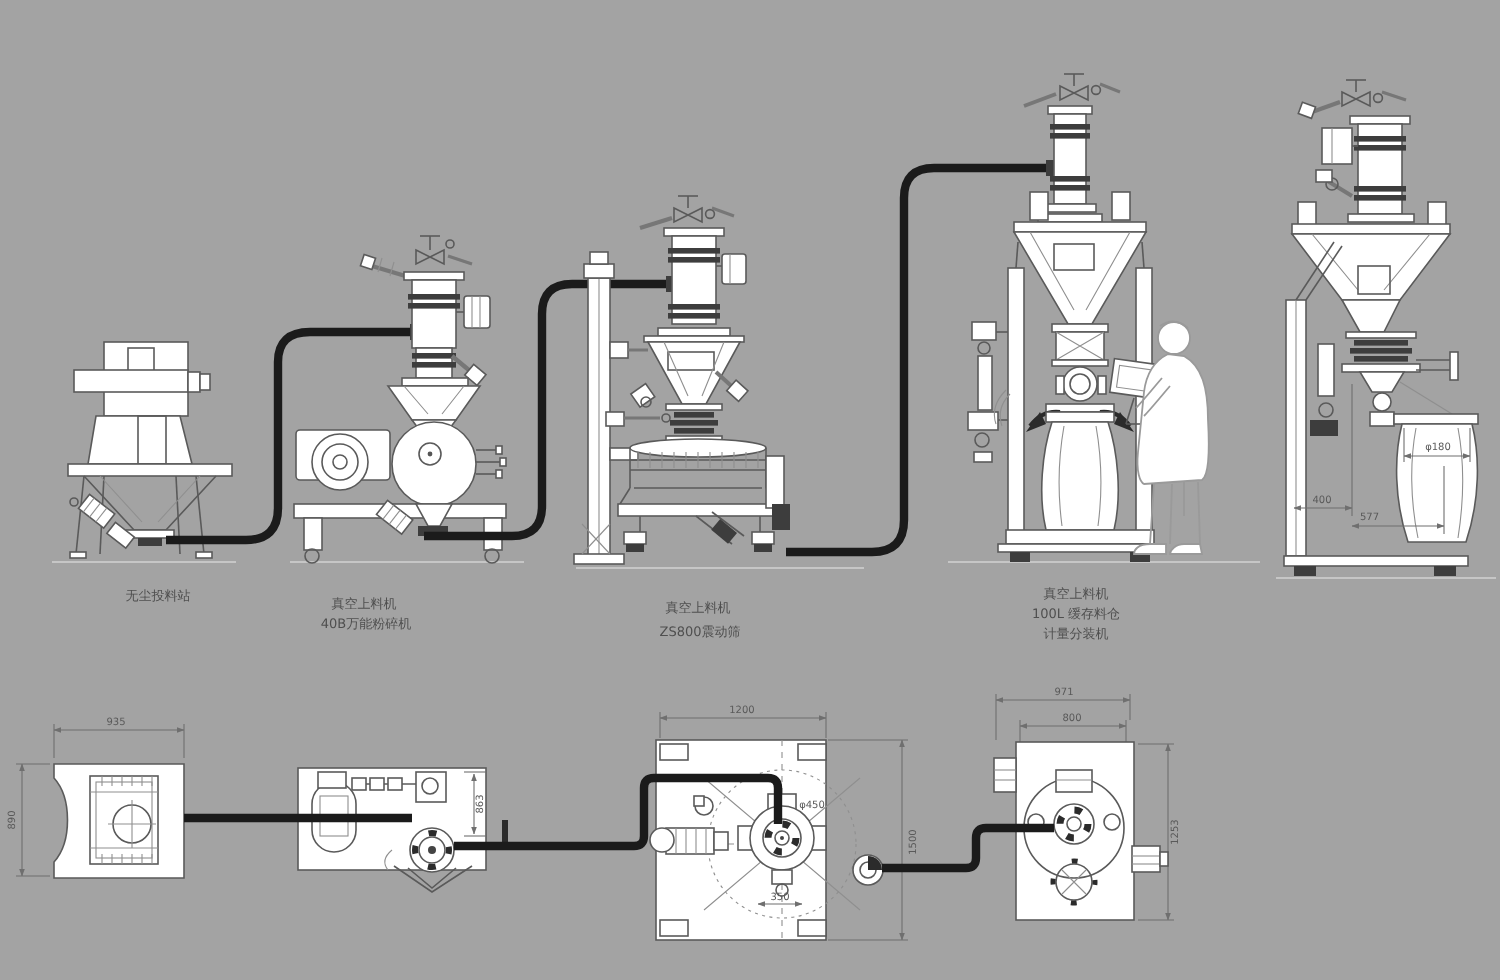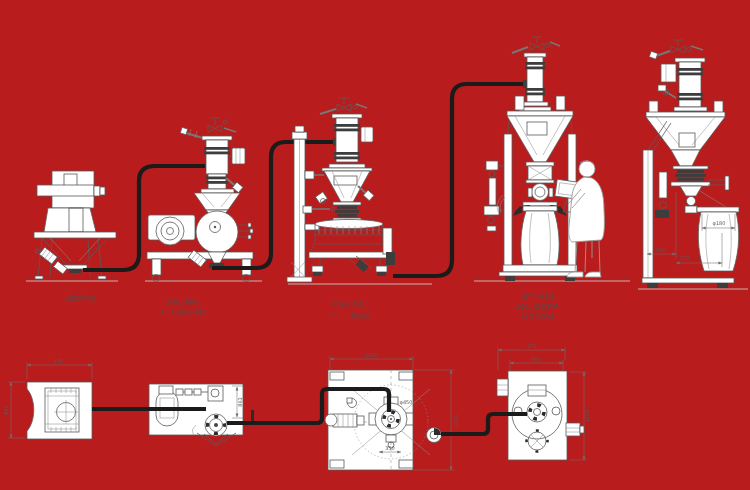--- a/index.html
+++ b/index.html
@@ -1,16 +1,16 @@
 <!DOCTYPE html>
 <html><head>
 <meta charset="utf-8">
 <style>
   html,body{margin:0;padding:0;background:#fff;}
-  .stage{width:750px;height:490px;background:#b91c1c;position:relative;overflow:hidden;}
+  .stage{width:750px;height:490px;background:#a3a3a3;position:relative;overflow:hidden;}
   svg{display:block;}
   text{fill:#4f4f4f;font-family:"DejaVu Sans","Liberation Sans",sans-serif;}
   .lbl{font-size:6.5px;}
   .dimtxt{font-size:5px;fill:#5a5a5a;}
   .ln{stroke:#5a5a5a;stroke-width:0.8;fill:none;}
   .lnf{stroke:#5a5a5a;stroke-width:0.8;fill:#fff;}
   .thin{stroke:#8f8f8f;stroke-width:0.55;fill:none;}
   .dk{fill:#3d3d3d;stroke:none;}
   .dkl{stroke:#2b2b2b;fill:none;}
   .tube{stroke:#777;fill:none;}

